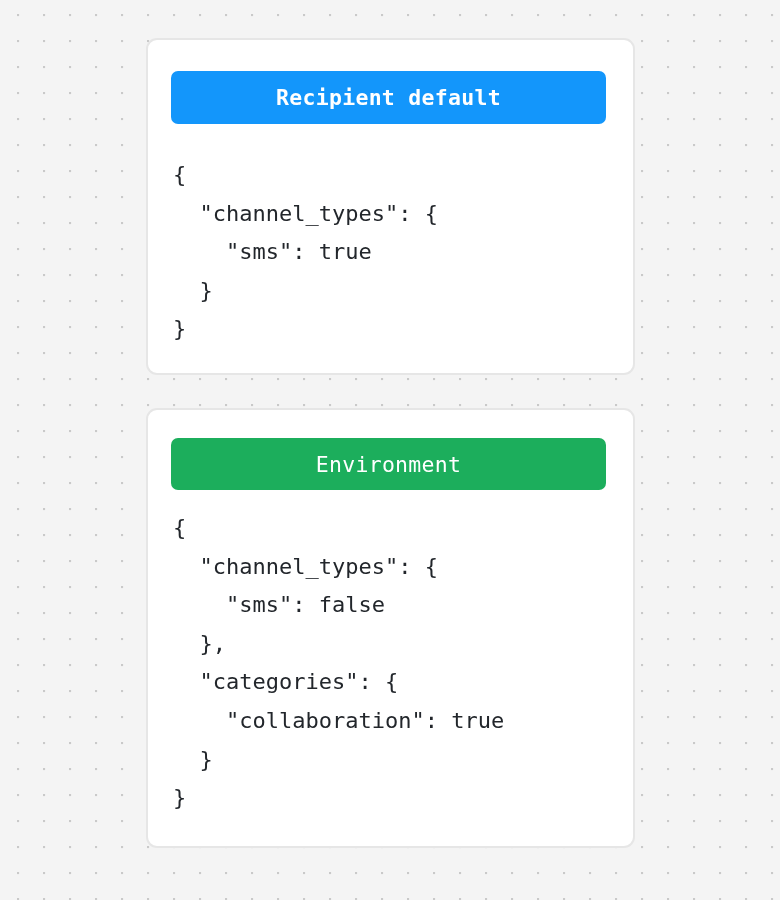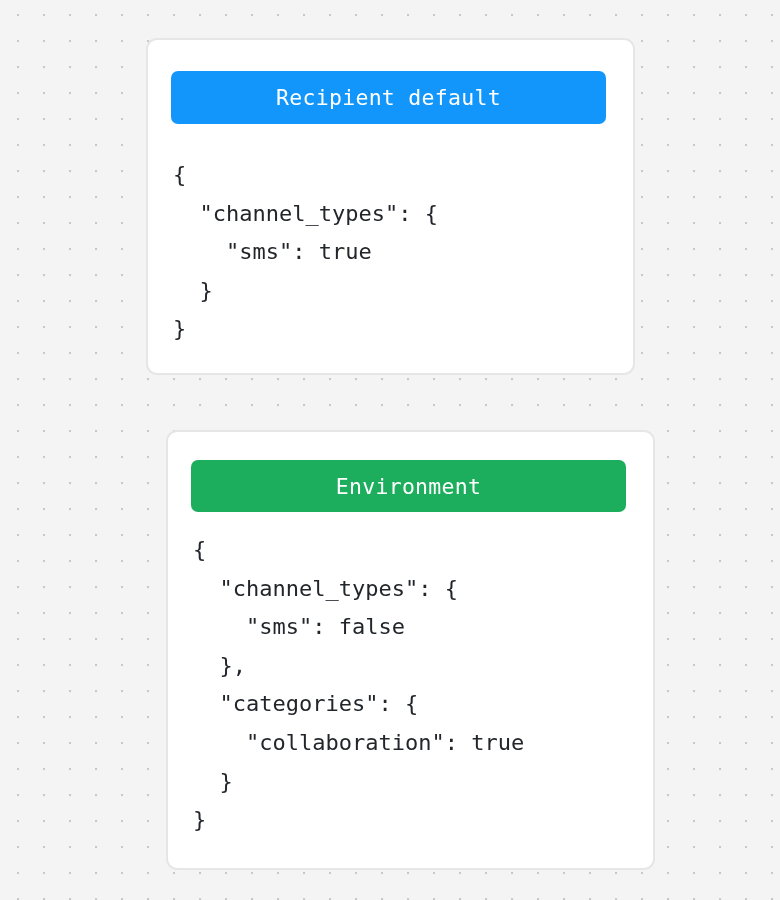--- a/index.html
+++ b/index.html
@@ -33,23 +33,22 @@
     border: 2px solid #e6e6e6;
     border-radius: 11px;
   }
 
   #card-recipient-default {
     top: 38px;
     height: 337px;
   }
 
   #card-environment {
-    top: 430px;
+    top: 408px;
     height: 440px;
-    margin-left: 20px;
   }
 
   .card-header {
     position: absolute;
     left: 23px;
     width: 435px;
     height: 53px;
     border-radius: 7px;
     display: flex;
     align-items: center;
@@ -57,20 +56,21 @@
     color: #ffffff;
     font-family: "DejaVu Sans Mono", monospace;
     font-size: 21.5px;
     letter-spacing: 0.3px;
     white-space: pre;
   }
 
   #card-recipient-default .card-header {
     top: 31px;
     background: #1396fb;
+    font-weight: bold;
   }
 
   #card-environment .card-header {
     top: 28px;
     height: 52px;
     background: #1cae5c;
   }
 
   .json-body {
     position: absolute;

